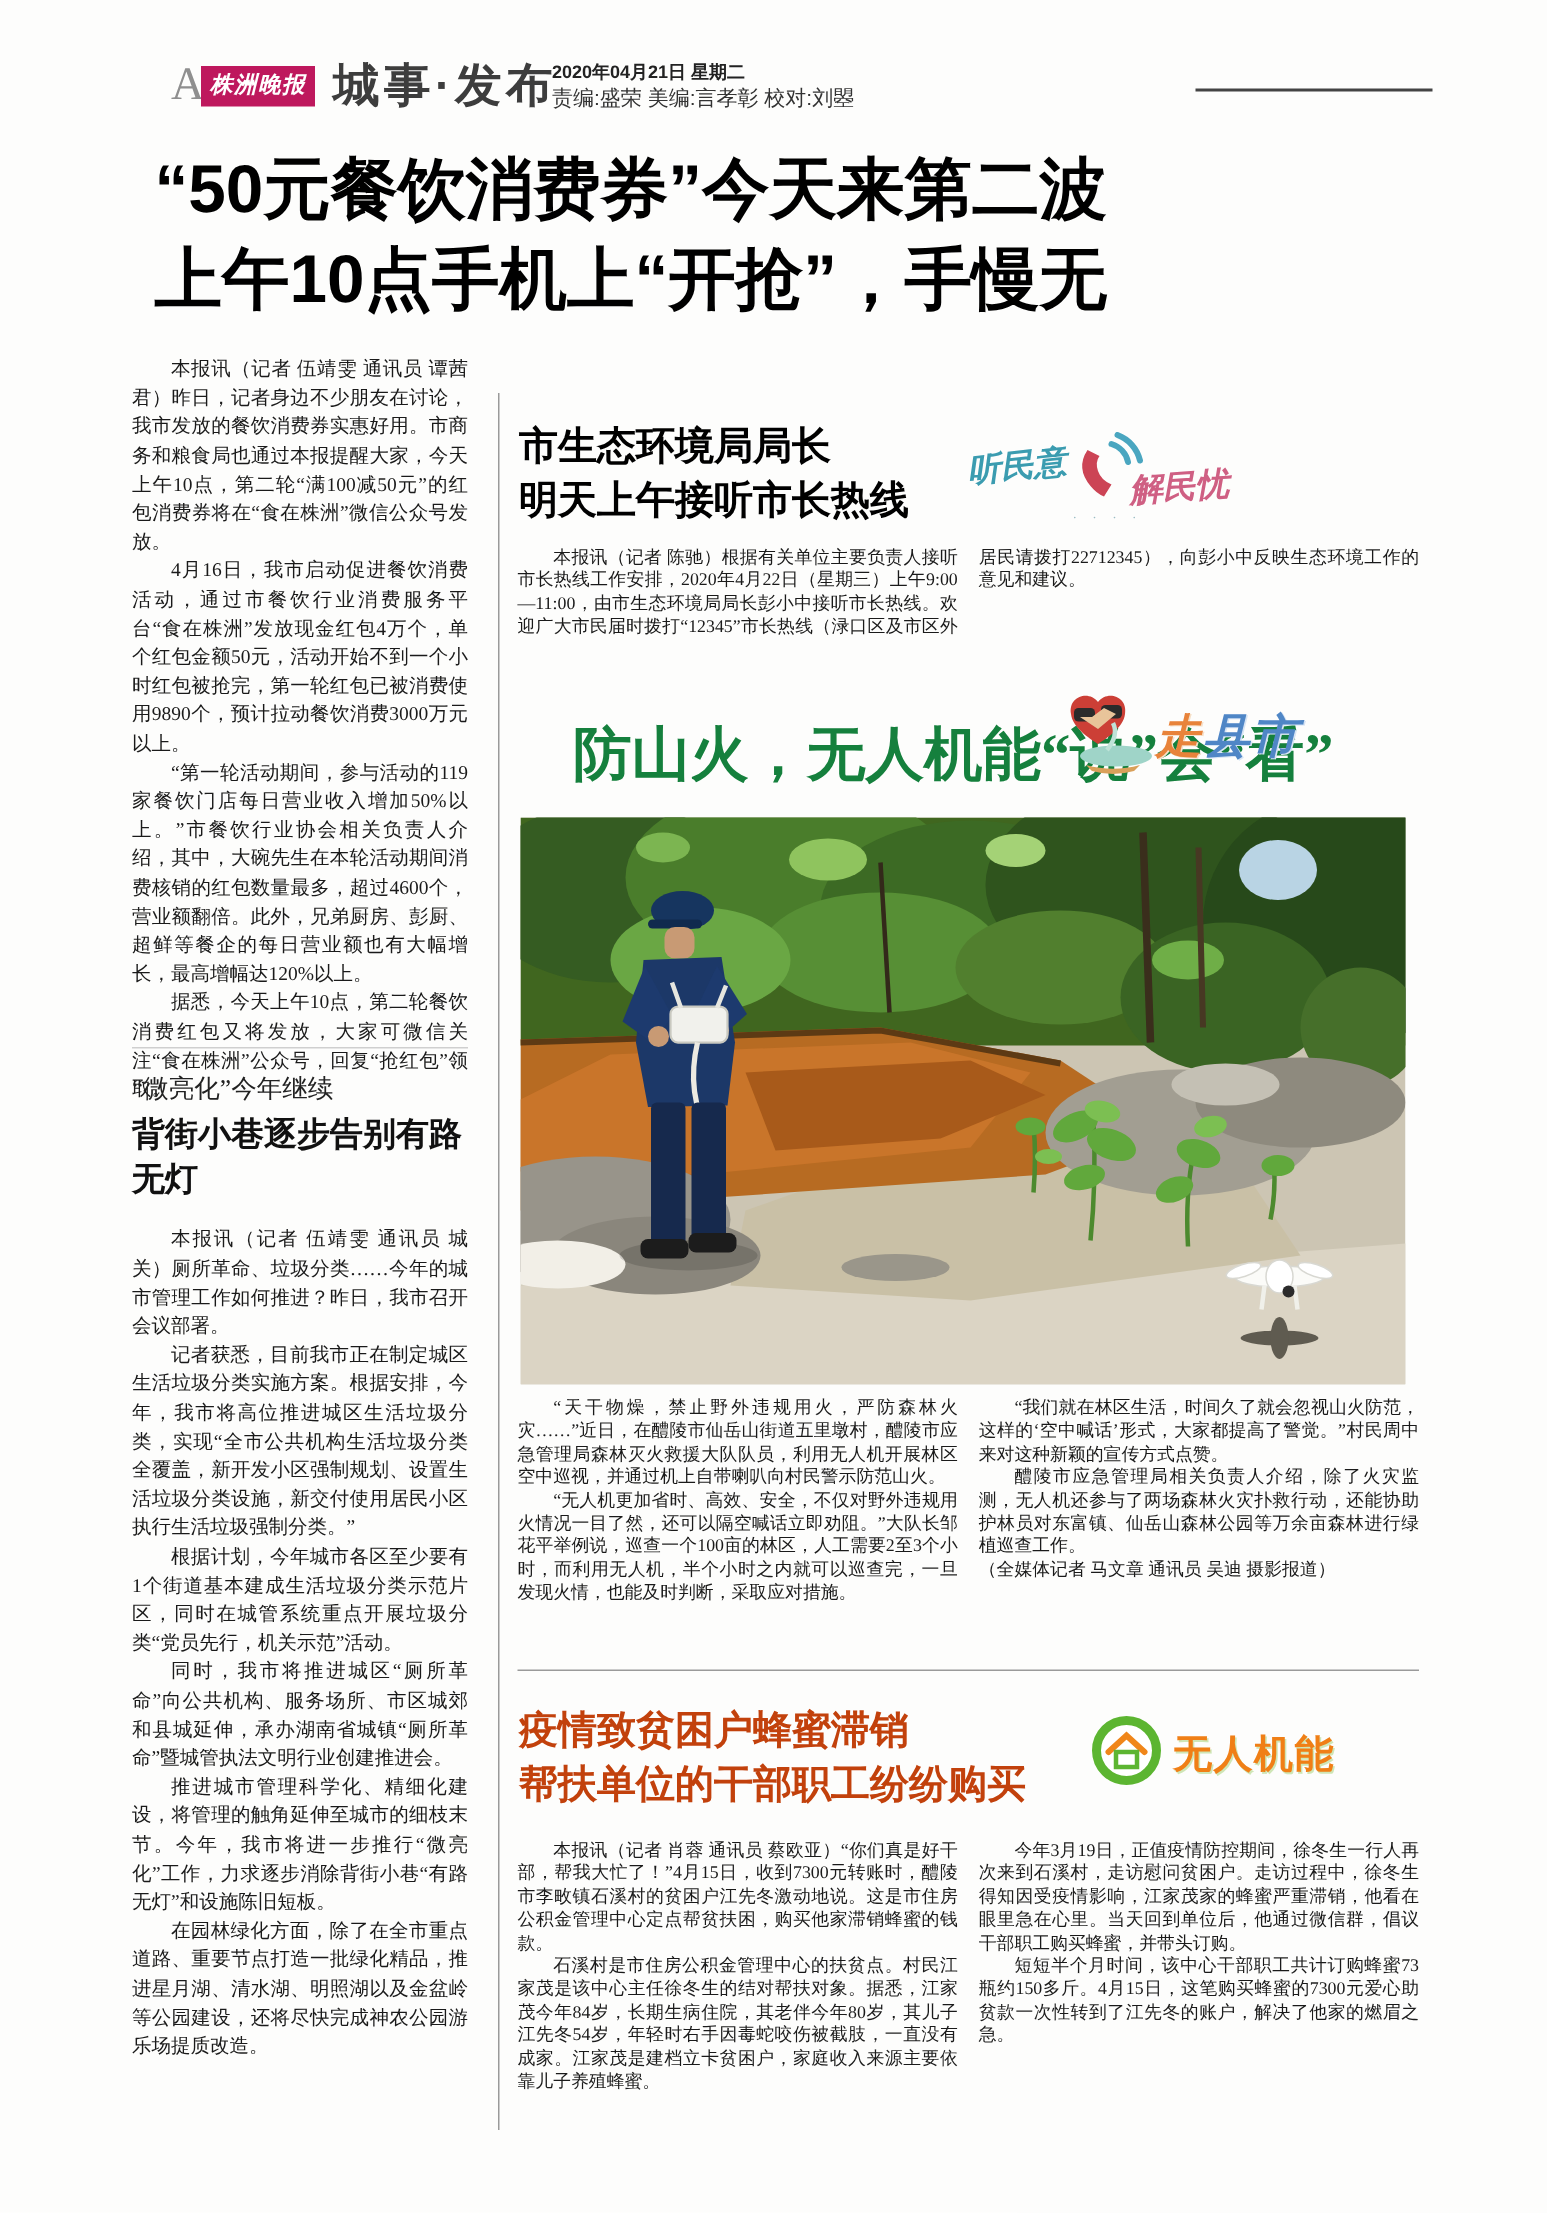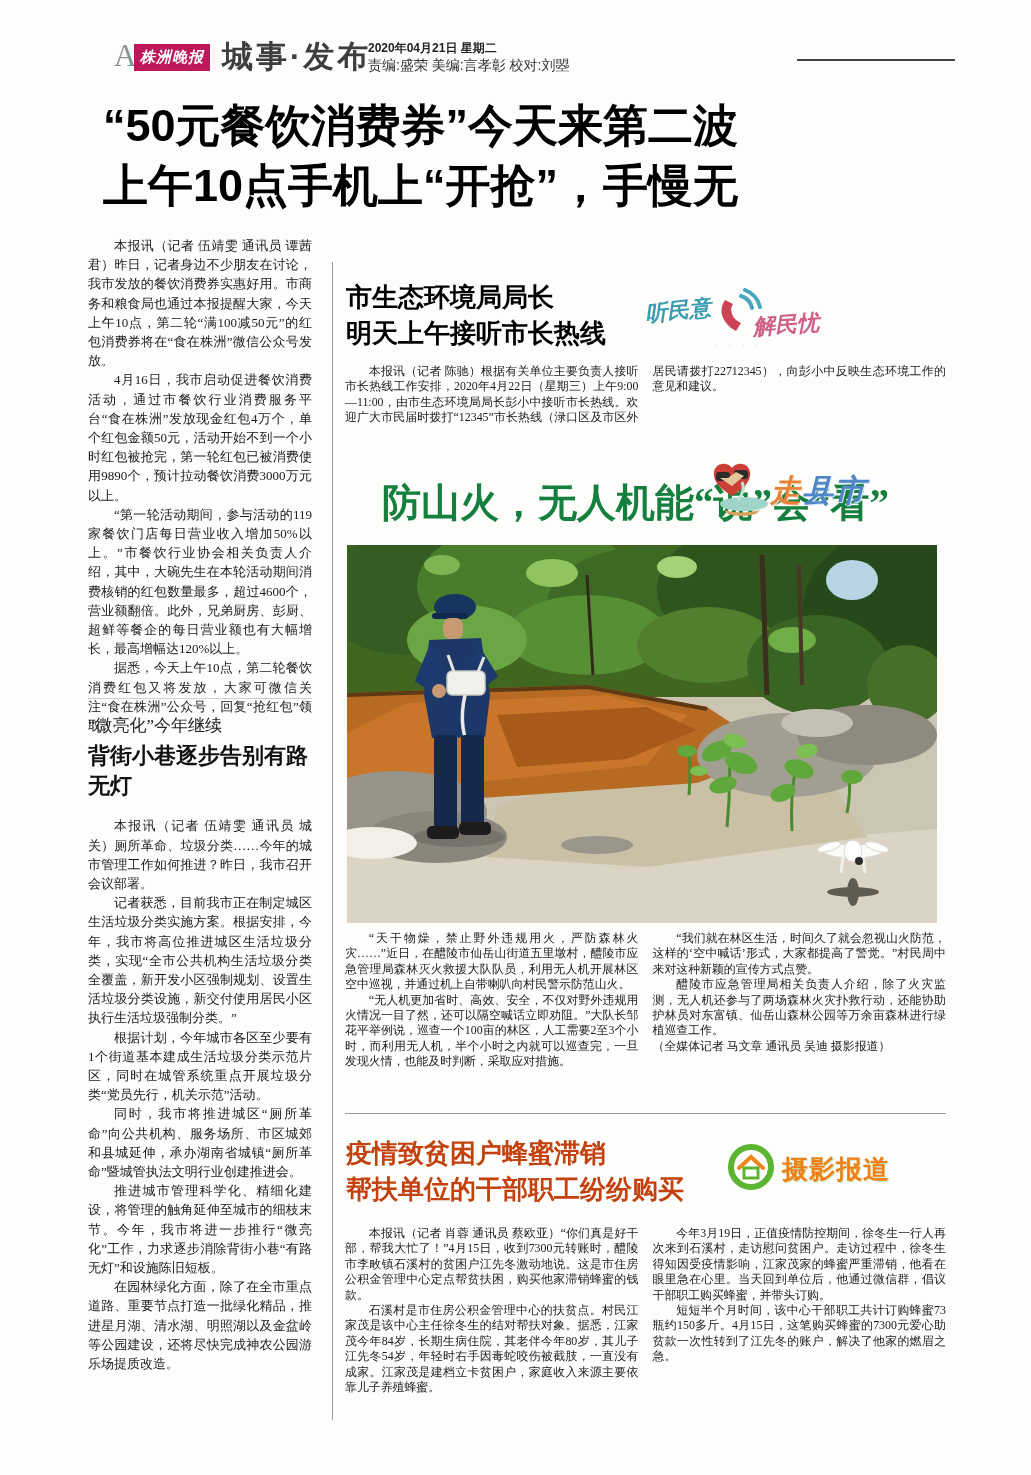--- a/index.html
+++ b/index.html
@@ -263,21 +263,21 @@
     <div>帮扶单位的干部职工纷纷购买</div>
   </div>
   <div class="honey-logo">
     <span>
       <svg width="50" height="50" viewBox="0 0 50 50">
         <circle cx="25" cy="25" r="20" fill="#ffffff" stroke="#5cb531" stroke-width="6"></circle>
         <path d="M13 26 L25 15 L37 26" fill="none" stroke="#f0861a" stroke-width="4" stroke-linecap="round"></path>
         <rect x="18" y="26" width="14" height="10" fill="none" stroke="#5cb531" stroke-width="3"></rect>
       </svg>
     </span>
-    <span class="hn-text">摄影报道</span>
+    <span class="hn-text">无人机能</span>
   </div>
   <div class="honey-text body-text colR two-col">
     <p>本报讯（记者 肖蓉 通讯员 蔡欧亚）“你们真是好干部，帮我大忙了！”4月15日，收到7300元转账时，醴陵市李畋镇石溪村的贫困户江先冬激动地说。这是市住房公积金管理中心定点帮贫扶困，购买他家滞销蜂蜜的钱款。</p>
     <p>石溪村是市住房公积金管理中心的扶贫点。村民江家茂是该中心主任徐冬生的结对帮扶对象。据悉，江家茂今年84岁，长期生病住院，其老伴今年80岁，其儿子江先冬54岁，年轻时右手因毒蛇咬伤被截肢，一直没有成家。江家茂是建档立卡贫困户，家庭收入来源主要依靠儿子养殖蜂蜜。</p>
     <p>今年3月19日，正值疫情防控期间，徐冬生一行人再次来到石溪村，走访慰问贫困户。走访过程中，徐冬生得知因受疫情影响，江家茂家的蜂蜜严重滞销，他看在眼里急在心里。当天回到单位后，他通过微信群，倡议干部职工购买蜂蜜，并带头订购。</p>
     <p>短短半个月时间，该中心干部职工共计订购蜂蜜73瓶约150多斤。4月15日，这笔购买蜂蜜的7300元爱心助贫款一次性转到了江先冬的账户，解决了他家的燃眉之急。</p>
   </div>
 
 </div>
 

